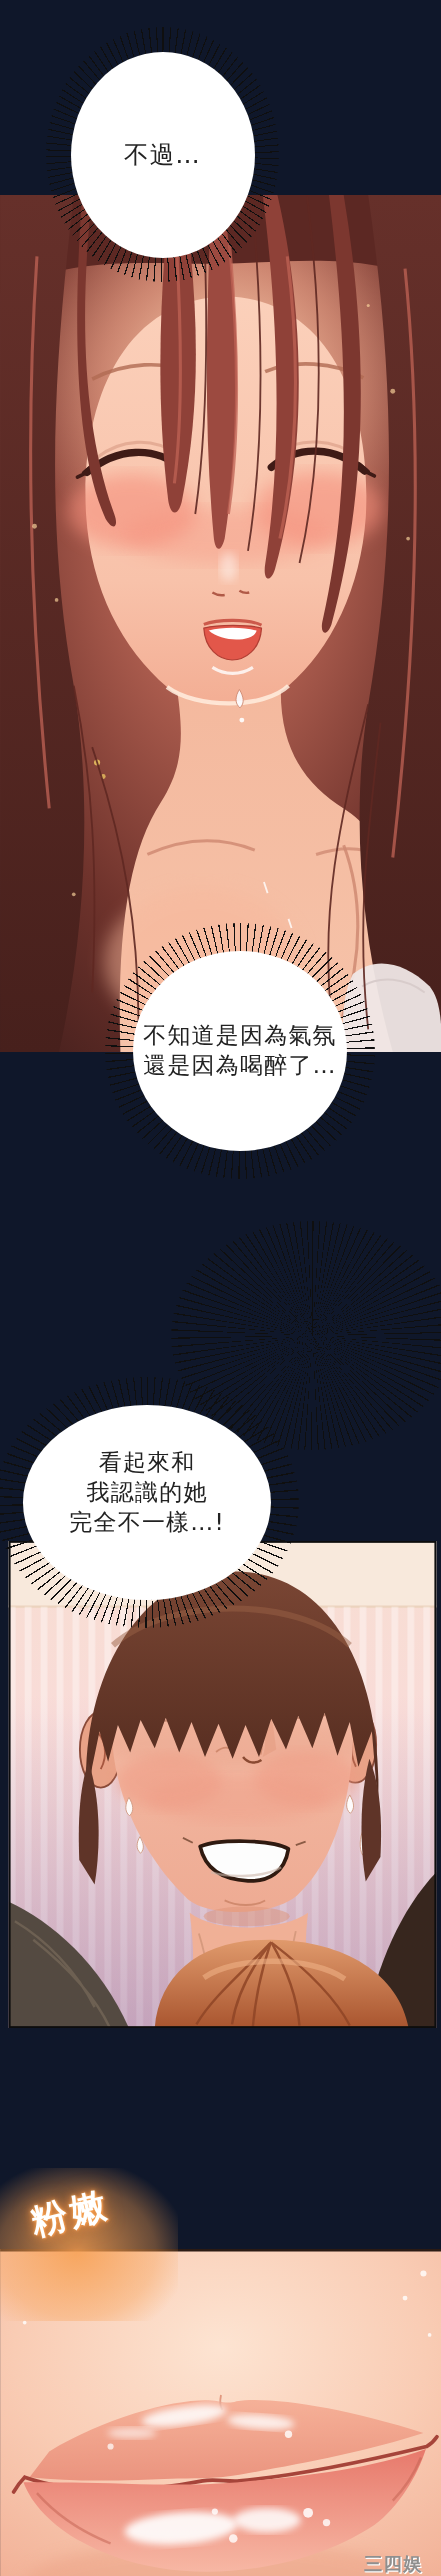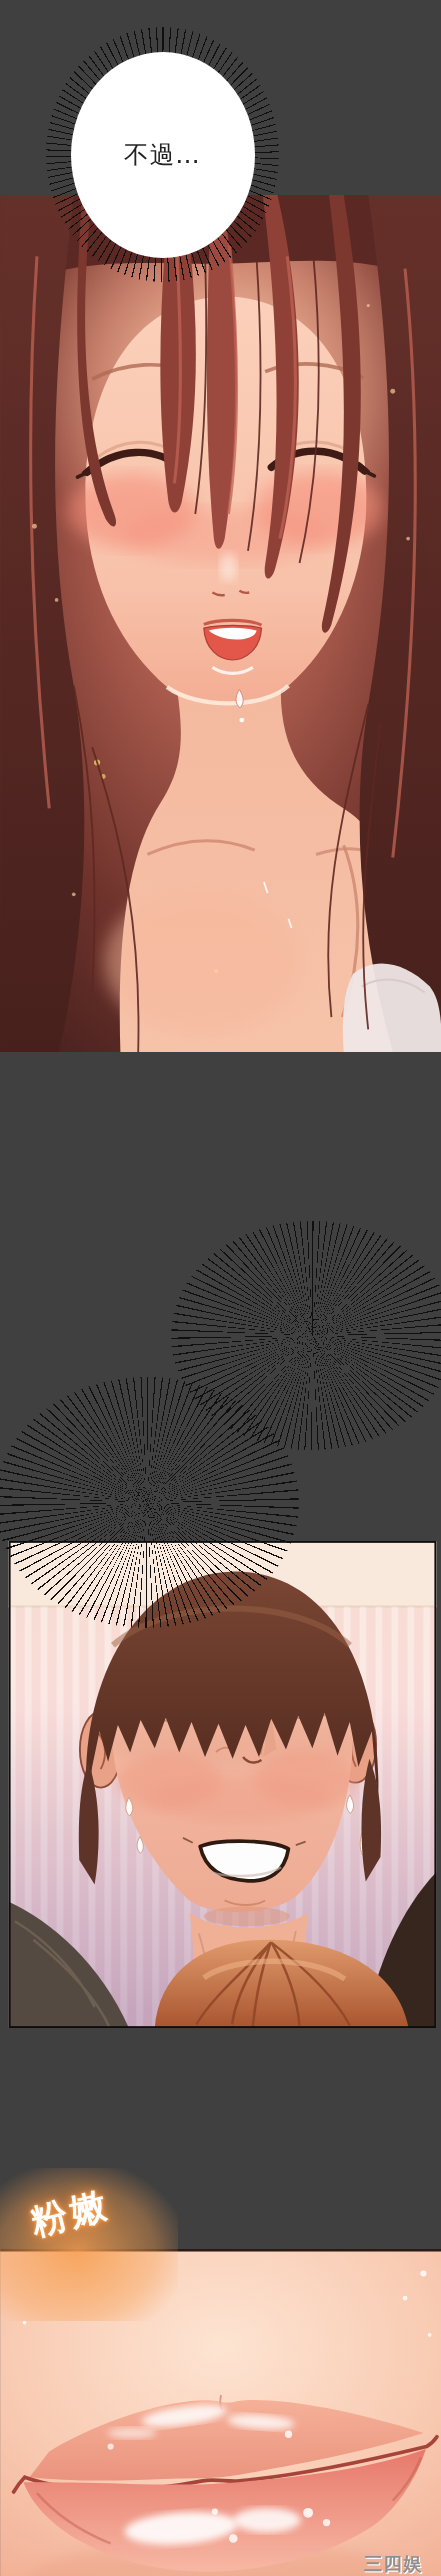--- a/index.html
+++ b/index.html
@@ -1,16 +1,16 @@
 <!DOCTYPE html>
 <html style="font-size:9.8px"><head>
 <meta charset="utf-8">
 <style>
   html,body{margin:0;padding:0;background:#e9e9e9;}
-  .page{position:relative;width:442px;height:2576px;margin:0 auto;background:#404040;overflow:hidden;
+  .page{position:relative;width:442px;height:2576px;margin:0 auto;background:#0f172a;overflow:hidden;
         font-family:"DejaVu Sans","Liberation Sans",sans-serif;}
   .panel{position:absolute;z-index:1;}
   .panel svg{display:block;}
   
   .bubble{position:absolute;z-index:3;}
   .spikes{position:absolute;inset:0;border-radius:50%;
           background:repeating-conic-gradient(#0f0f0f 0deg 0.55deg, transparent 0.55deg 3.4deg);}
   .binner{position:absolute;background:#ffffff;border-radius:50%;
           display:flex;align-items:center;justify-content:center;}
   .btext{white-space:pre-line;text-align:center;color:#222222;
@@ -347,27 +347,39 @@
     </svg>
   </section>
 
   <div class="bubble" style="left:46px;top:27px;width:233px;height:255px;">
     <div class="spikes"></div>
     <div class="binner" style="inset:24.5px;">
       <div class="btext" style="font-size:24.5px;">不過…</div>
     </div>
   </div>
 
+  <div class="bubble" style="left:105px;top:923px;width:270px;height:256px;">
+    <div class="spikes"></div>
+    <div class="binner" style="inset:28px;">
+      <div class="btext" style="font-size:23px;">不知道是因為氣氛
+還是因為喝醉了…</div>
+    </div>
+  </div>
 
   <div class="bubble" style="left:171px;top:1221px;width:283px;height:229px;">
     <div class="spikes"></div>
   </div>
 
   <div class="bubble" style="left:-4.9px;top:1377px;width:304px;height:251px;">
     <div class="spikes"></div>
+    <div class="binner" style="inset:28px;padding-bottom:18.4px;">
+      <div class="btext" style="font-size:23px;">看起來和
+我認識的她
+完全不一樣…!</div>
+    </div>
   </div>
 
   <div class="sfx-glow" style="left:-6.1px;top:2168px;"></div>
   <div class="sfx-text" style="left:32px;top:2199px;">粉嫩</div>
 
   <div class="watermark" style="left:364px;top:2551px;">三四娱乐</div>
 
 </div>
 
 

